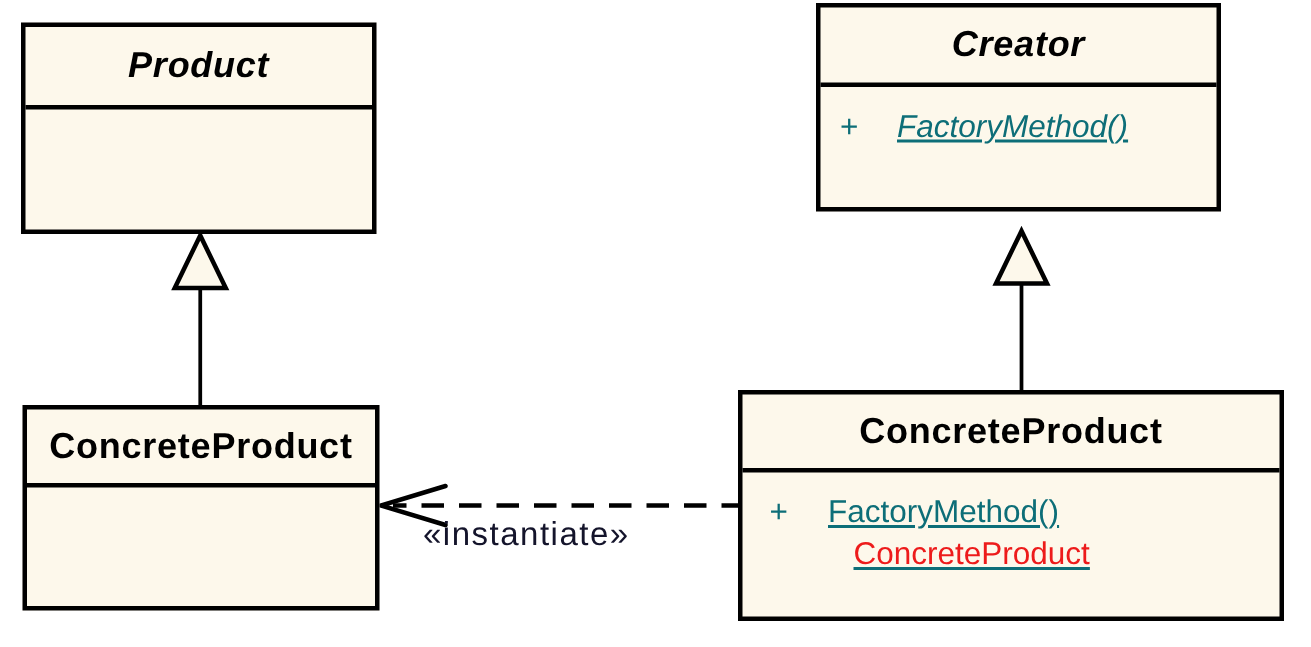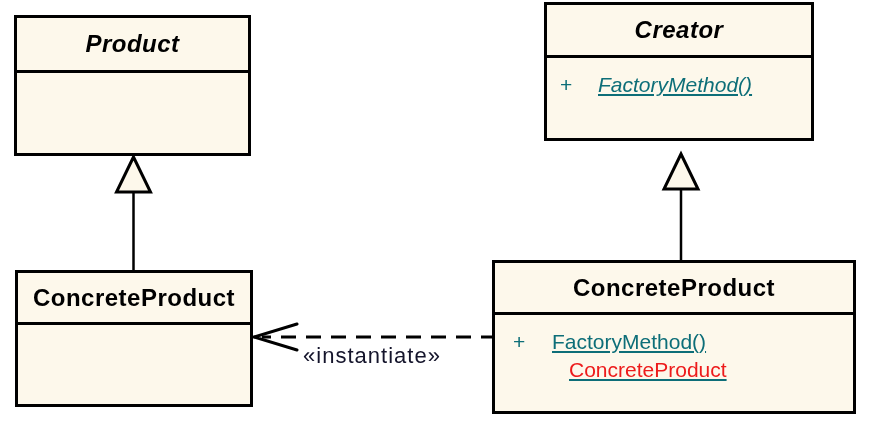--- a/index.html
+++ b/index.html
@@ -43,21 +43,20 @@
   #arrow-layer { position: absolute; left: 0; top: 0; width: 874px; height: 431px; }
   .gen-line { stroke: var(--border, #000); stroke-width: 2.5; }
   .tri { fill: var(--fill, #FDF8EB); stroke: var(--border, #000); stroke-width: 3; stroke-linejoin: miter; }
   .dep-line { stroke: var(--border, #000); stroke-width: 3; stroke-dasharray: 15 10; }
   .dep-head { fill: none; stroke: var(--border, #000); stroke-width: 3; stroke-linecap: round; }
   #instantiate-label {
     position: absolute;
     left: 282px;
     top: 343px;
     width: 180px;
-    text-align: center;
     font-size: 22px;
     letter-spacing: 1px;
     color: var(--label, #14142B);
   }
 </style>
 </head>
 <body>
 
 <div id="canvas" style="--bg: #FFFFFF; --fill: #FDF8EB; --border: #000000; --title: #000000; --teal: #0D6E78; --note: #ED1B1B; --label: #14142B;">
 

